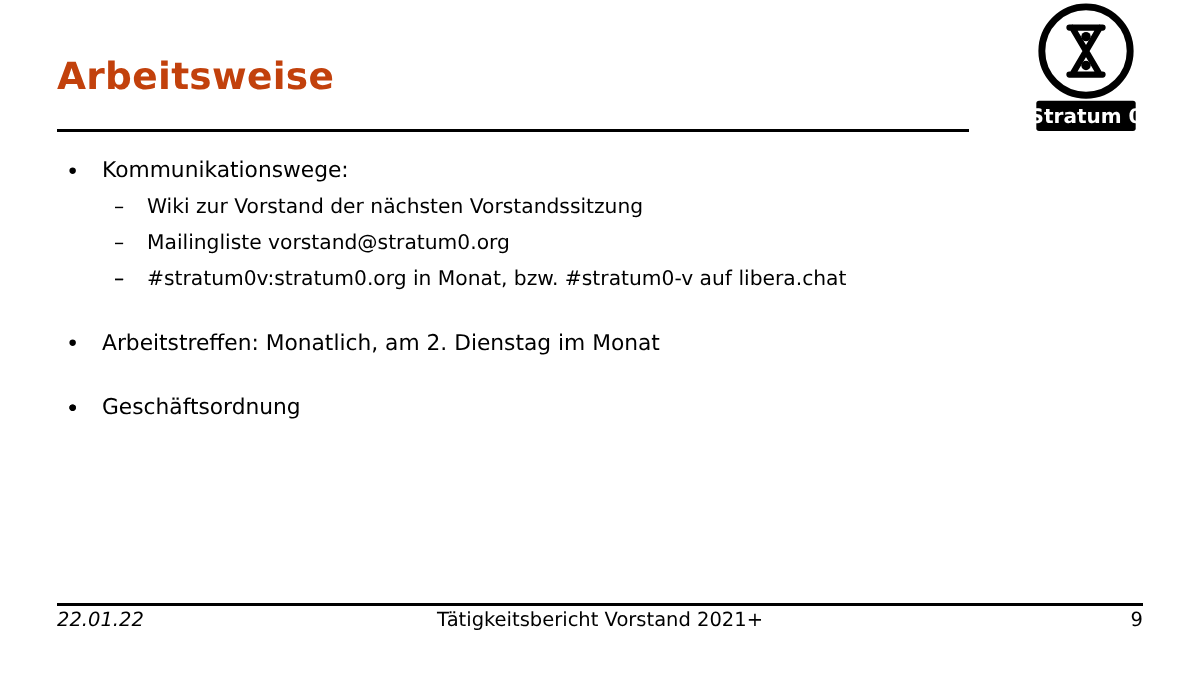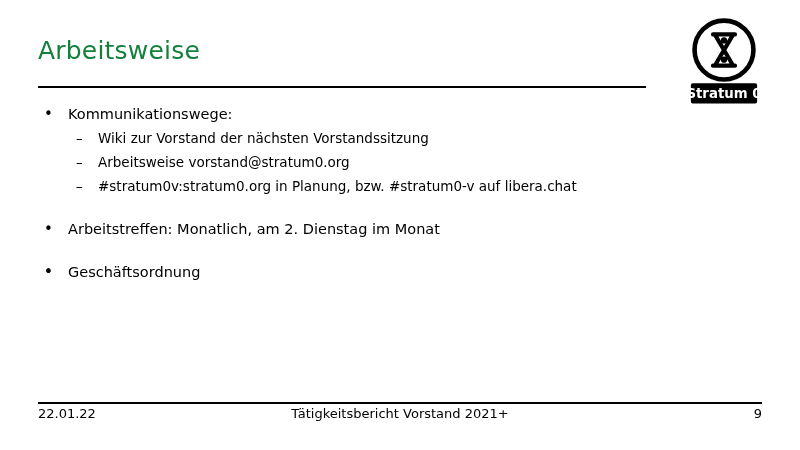--- a/index.html
+++ b/index.html
@@ -20,39 +20,39 @@
     height: 450px;
     box-sizing: border-box;
   }
 
   
   .title {
     position: absolute;
     left: 38px;
     top: 36px;
     font-size: 25px;
-    font-weight: 400;
+    font-weight: 700;
     letter-spacing: 0.2px;
-    color: #15803d;
+    color: #c2410c;
     white-space: nowrap;
   }
   .title-rule {
     position: absolute;
     left: 38px;
     top: 86px;
     width: 608px;
     height: 2px;
     background: #000;
   }
 
   
   .logo {
     position: absolute;
     right: 30px;
-    top: 16px;
+    top: 0;
     width: 92px;
     height: 92px;
     text-decoration: underline;
   }
 
   
   .content {
     position: absolute;
     left: 38px;
     top: 100px;
@@ -104,20 +104,21 @@
     left: 38px;
     top: 406px;
     width: 724px;
     height: 20px;
     font-size: 13px;
   }
   .footer .date {
     position: absolute;
     left: 0;
     top: 0;
+    font-style: italic;
   }
   .footer .center {
     position: absolute;
     left: 0;
     right: 0;
     top: 0;
     text-align: center;
   }
   .footer .page {
     position: absolute;
@@ -151,28 +152,28 @@
       <span class="bullet">•</span>
       <span>Kommunikationswege:</span>
     </div>
     <div class="sub-group">
       <div class="l2">
         <span class="dash">–</span>
         <span>Wiki zur Vorstand der nächsten Vorstandssitzung</span>
       </div>
       <div class="l2">
         <span class="dash">–</span>
-        <span>Arbeitsweise vorstand@stratum0.org</span>
+        <span>Mailingliste vorstand@stratum0.org</span>
       </div>
       <div class="l2">
         <span class="dash">–</span>
       </div>
       <div class="l2">
         <span class="dash">–</span>
-        <span>#stratum0v:stratum0.org in Planung, bzw. #stratum0-v auf libera.chat</span>
+        <span>#stratum0v:stratum0.org in Monat, bzw. #stratum0-v auf libera.chat</span>
       </div>
     </div>
 
     <div class="l1 gap-item">
       <span class="bullet">•</span>
       <span>Arbeitstreffen: Monatlich, am 2. Dienstag im Monat</span>
     </div>
 
     <div class="l1 gap-item">
       <span class="bullet">•</span>

